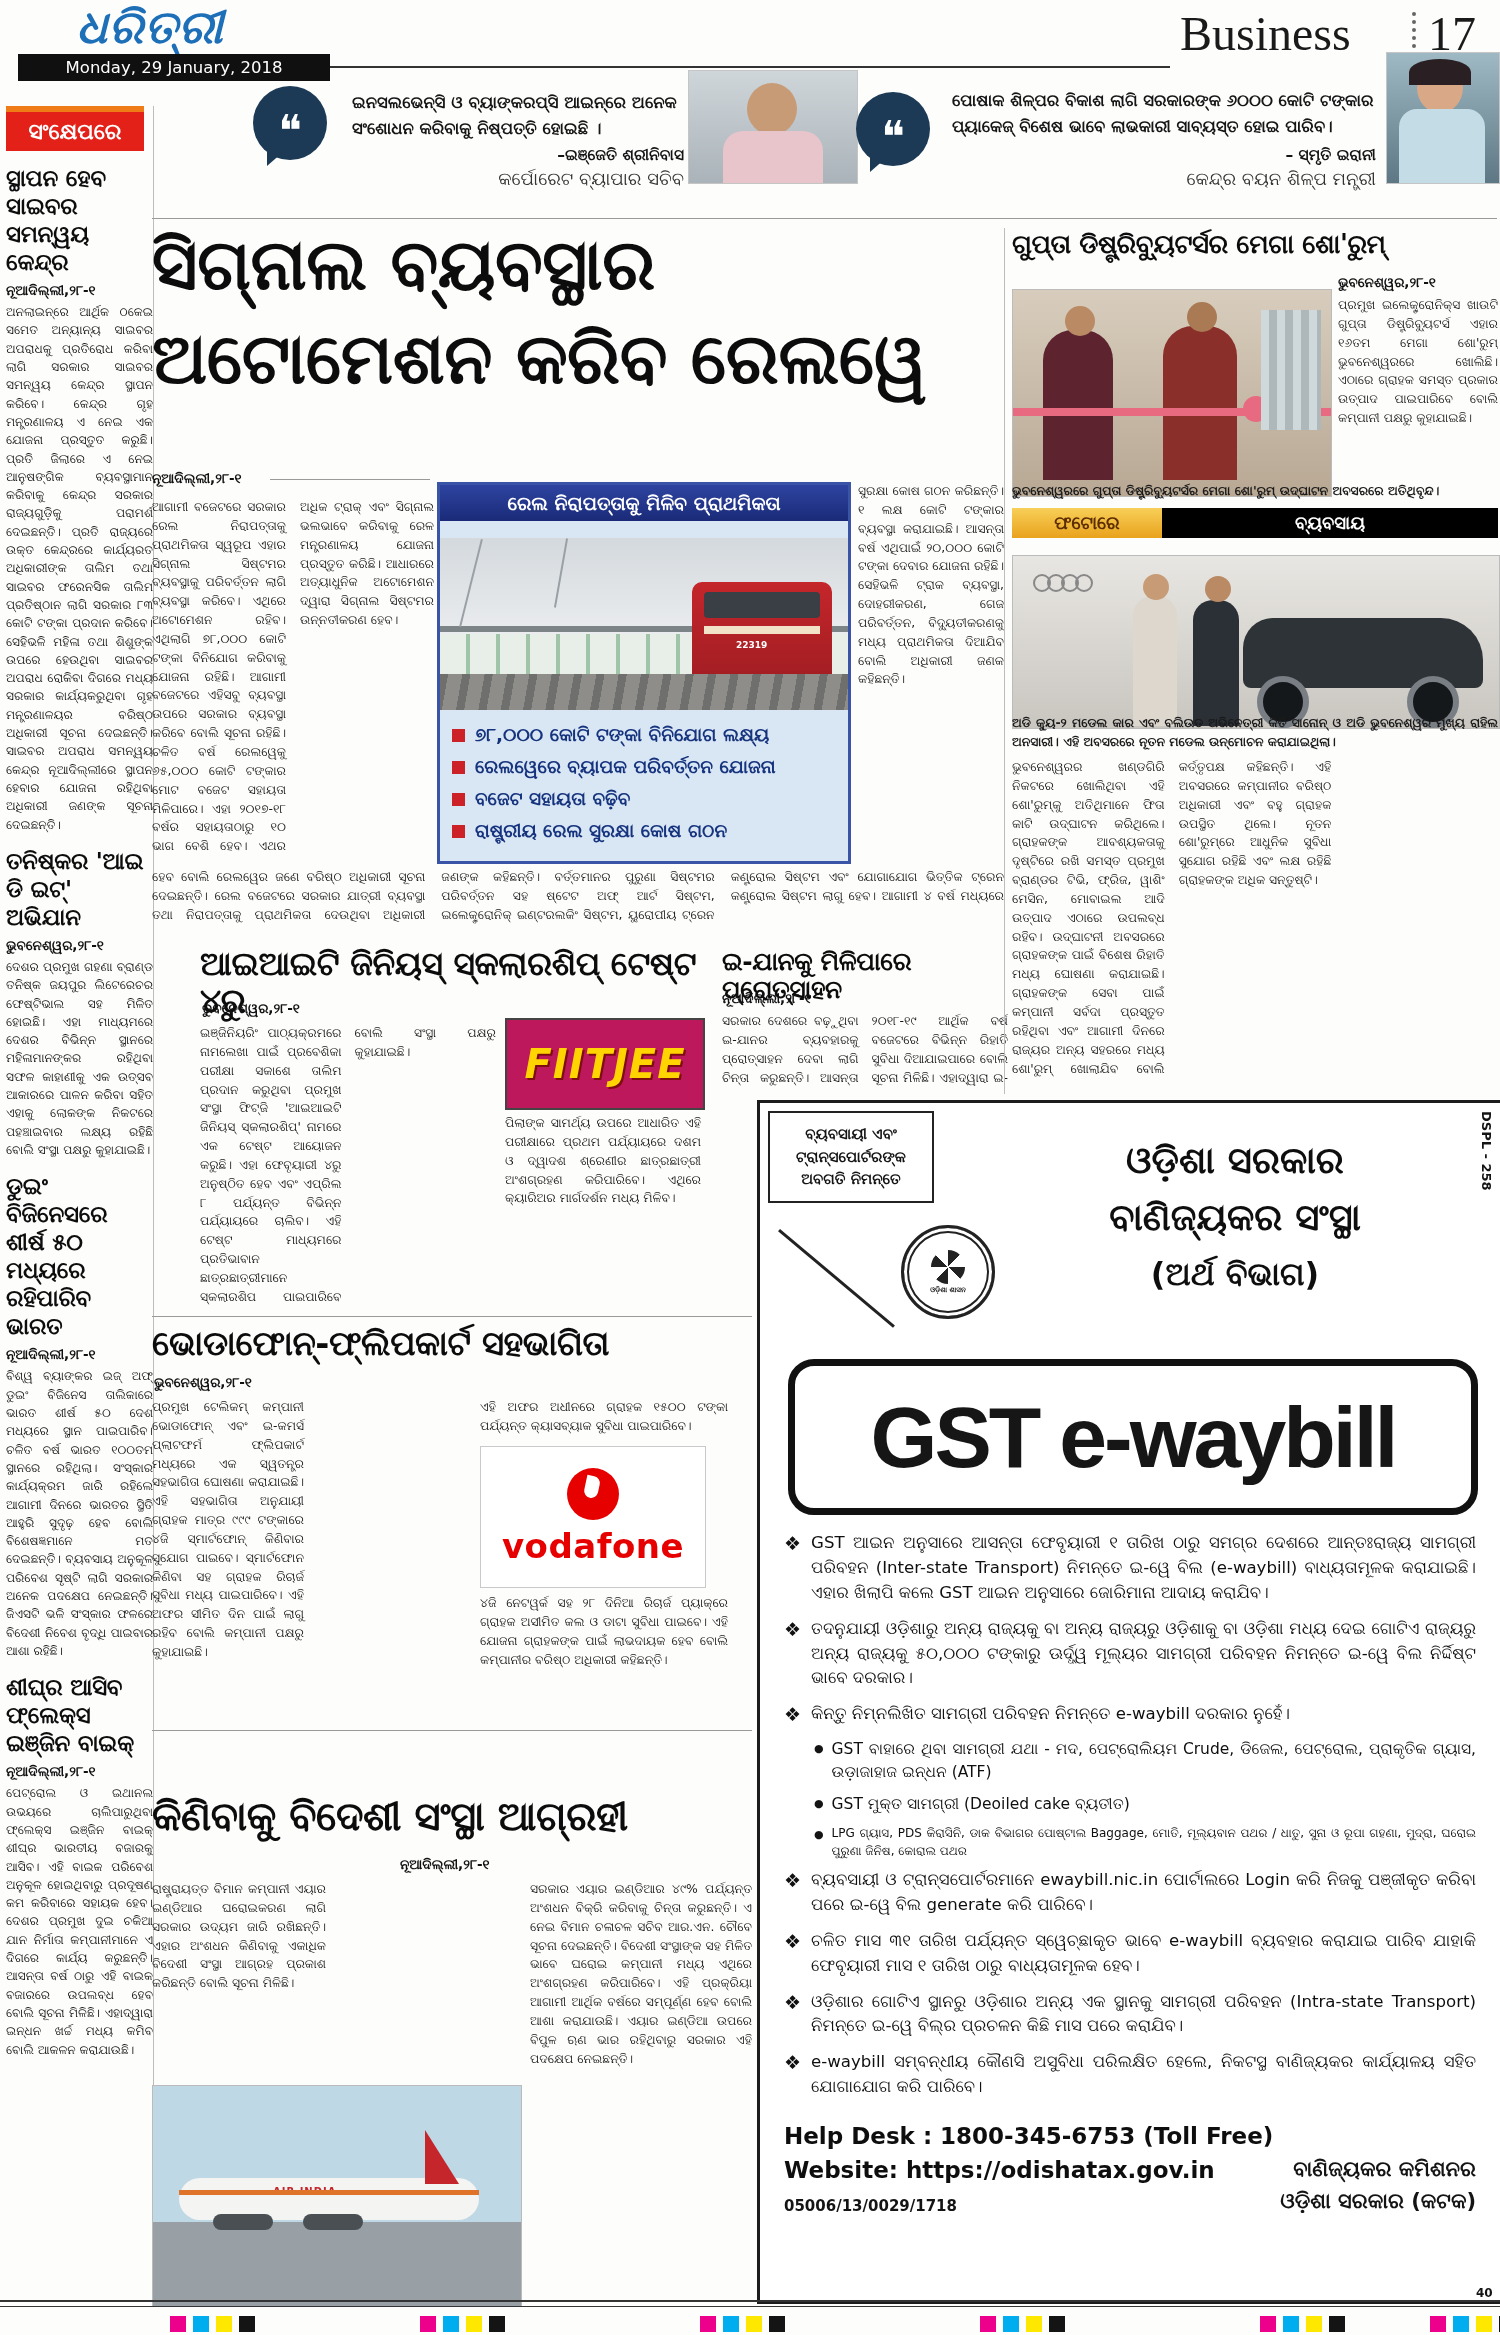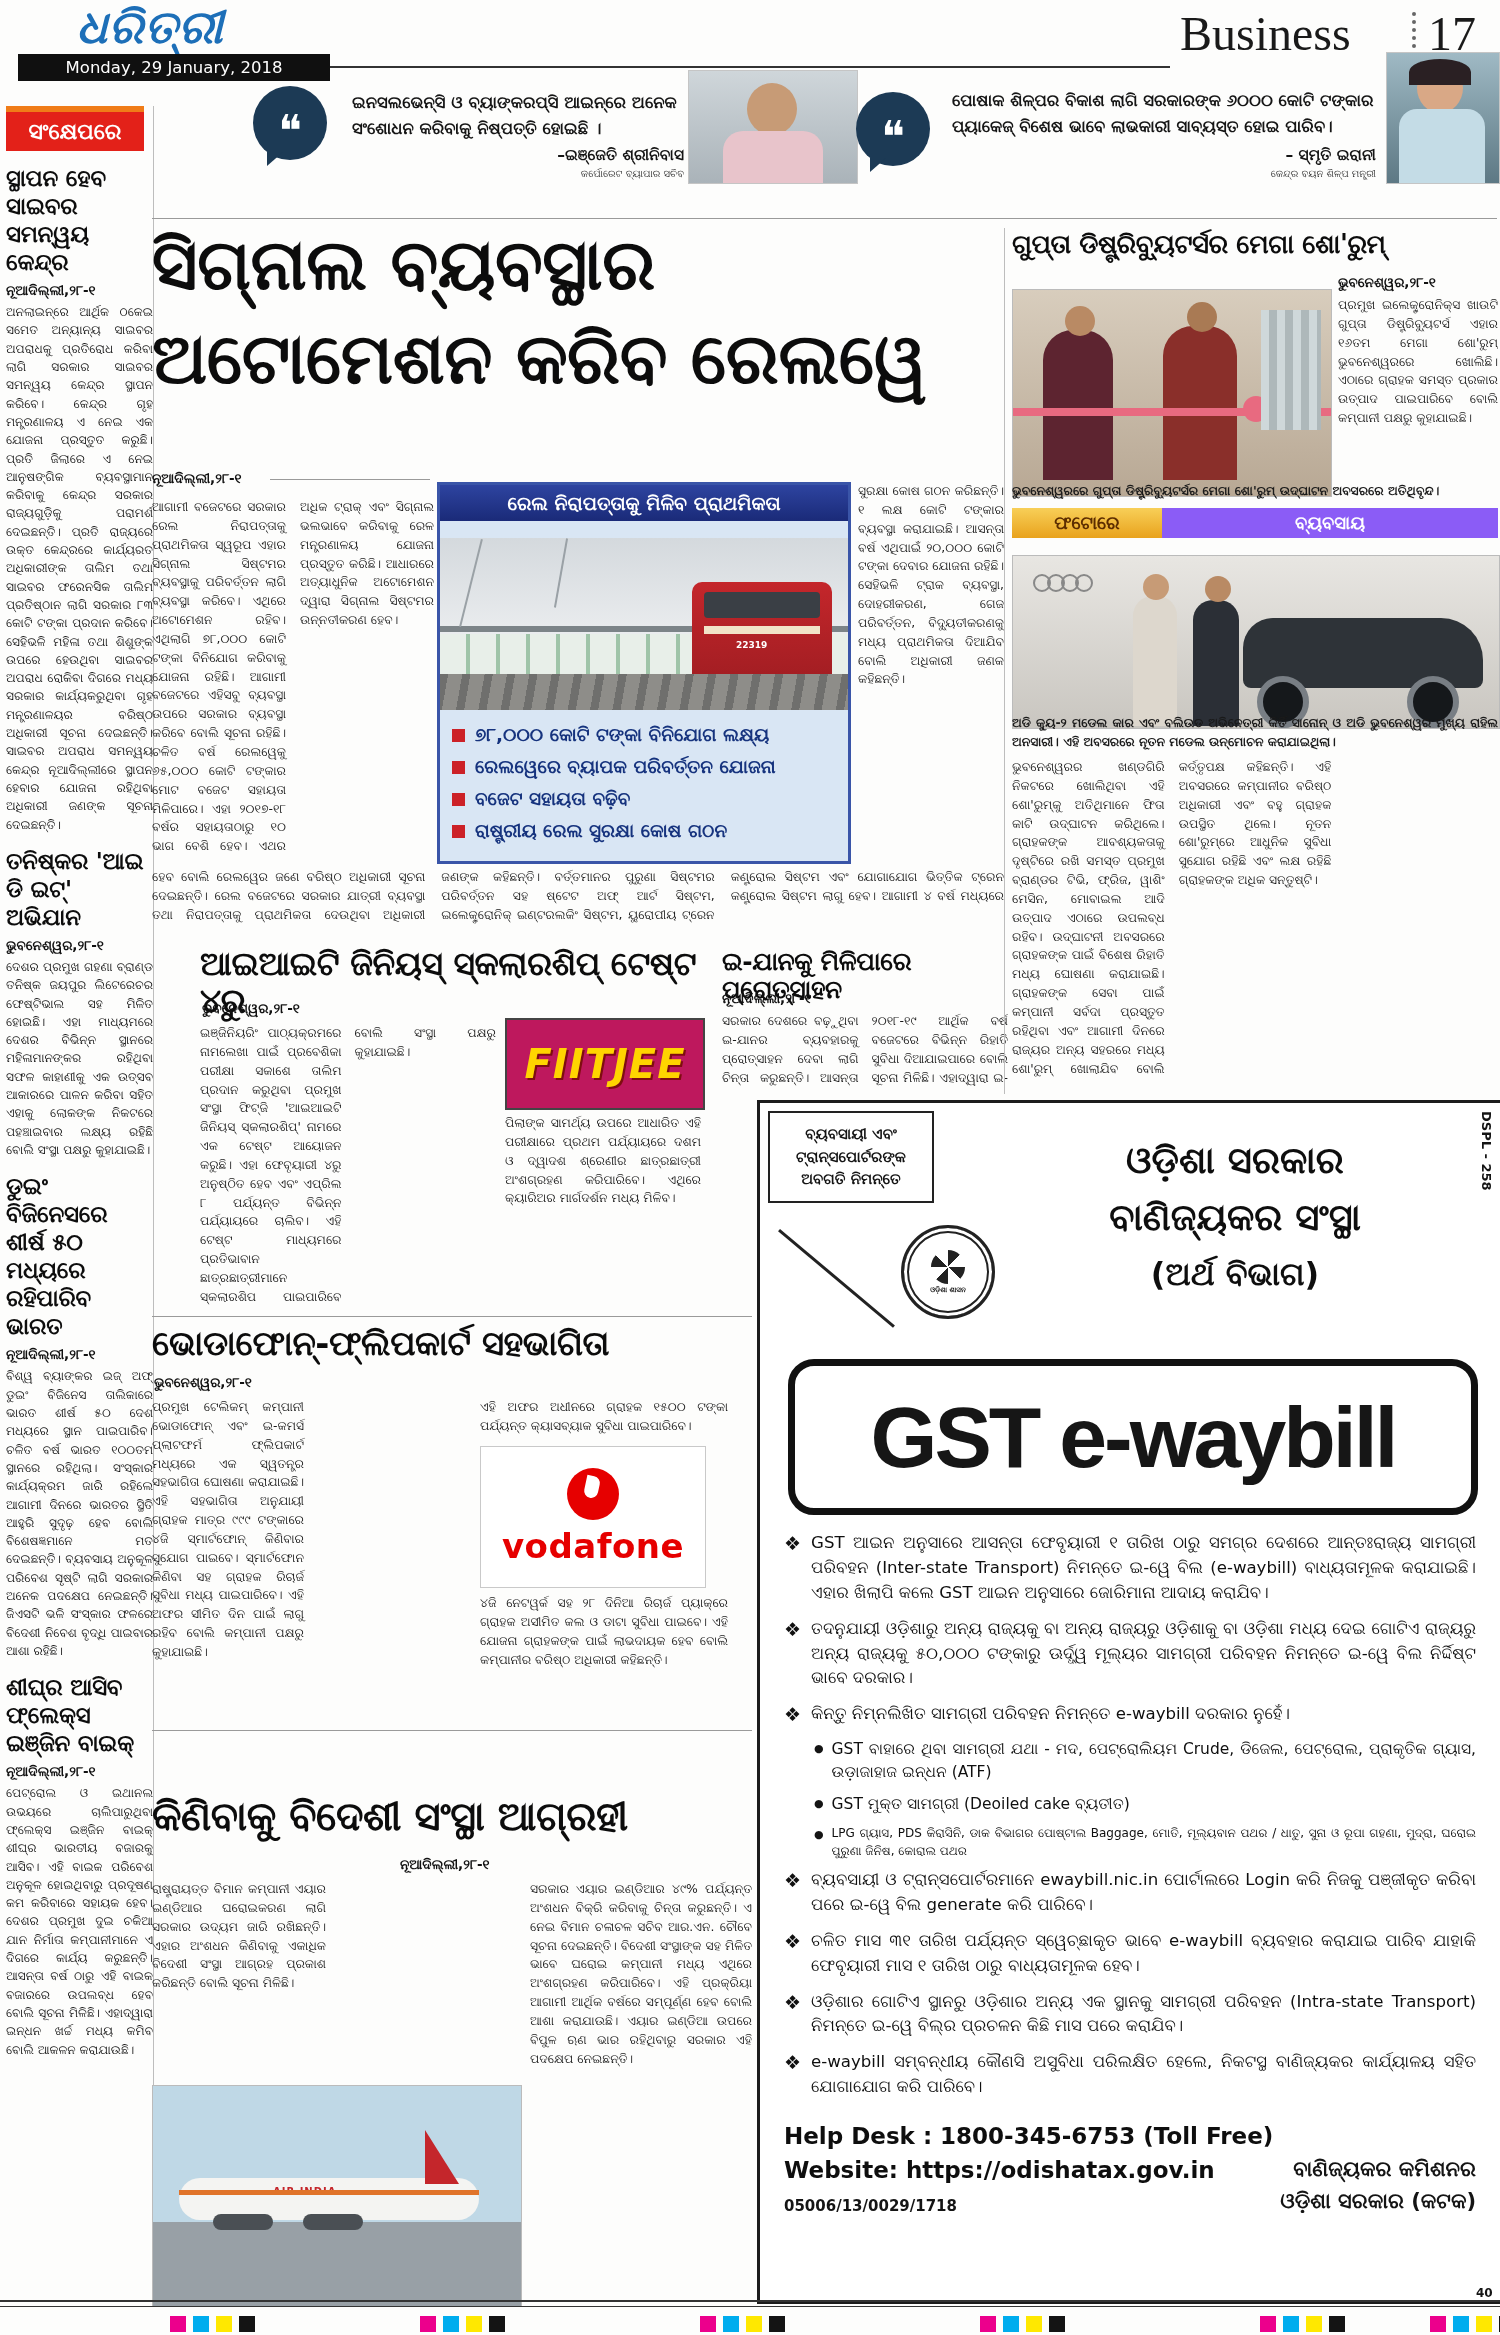--- a/index.html
+++ b/index.html
@@ -15,21 +15,21 @@
   .logo-sub{font-size:10px;letter-spacing:4px;color:#1d6fb8;font-weight:800;text-align:center;}
   .datebar{background:#101010;color:#fff;font-size:16.5px;text-align:center;line-height:27px;}
   .biz{font-family:"Liberation Serif",serif;font-size:48px;color:#1a1a1a;}
   .dotline{border-left:4px dotted #666;}
   
   .qicon{width:74px;height:74px;border-radius:50%;background:#1c3a55;color:#fff;text-align:center;
          font-size:44px;line-height:92px;font-family:"Liberation Serif",serif;}
   .qtail{width:0;height:0;border-left:16px solid #1c3a55;border-bottom:14px solid transparent;}
   .qtext{font-size:16.5px;font-weight:600;line-height:1.55;color:#151515;}
   .qattr{font-size:15.5px;font-weight:800;text-align:right;}
-  .qrole{font-size:10px;color:#333;text-align:right;}
+  .qrole{font-size:18px;color:#333;text-align:right;}
   .portrait{overflow:hidden;border:1px solid #c5c5c5;}
   
   #sidebar{left:0;top:106px;width:147px;height:2186px;padding-left:6px;border-right:1px solid #bdbdbd;overflow:hidden;}
   .brief-orange{height:6px;background:#f07c18;width:138px;}
   .brief-red{width:138px;background:#e32119;color:#fff;font-size:22px;font-weight:800;text-align:center;padding:7px 0;}
   .brief-h{font-size:23px;font-weight:800;line-height:1.22;margin:13px 0 6px;color:#0d0d0d;letter-spacing:-.3px;}
   .brief-body{font-size:12.2px;line-height:1.5;text-align:justify;margin-top:4px;}
   
   .infobox{border:3px solid #3a55a8;background:#d9e6f4;}
   .infobox-hd{background:linear-gradient(#2e44a0,#1a2a78);color:#fff;font-weight:800;font-size:19px;text-align:center;line-height:36px;}
@@ -42,21 +42,21 @@
   .fiitjee-box{background:#be185d;border:2px solid #444;display:flex;align-items:center;justify-content:center;}
   .fiitjee-tx{color:#ffd400;font-size:40px;font-weight:900;font-style:italic;letter-spacing:1px;
               text-shadow:2px 2px 0 #7e0d10;}
   
   .voda-box{background:#fff;border:1px solid #c9c9c9;display:flex;flex-direction:column;align-items:center;justify-content:center;gap:6px;}
   .voda-circle{width:52px;height:52px;border-radius:50%;background:#e60000;position:relative;}
   .voda-circle:after{content:"";position:absolute;left:18px;top:8px;width:14px;height:22px;background:#fff;border-radius:0 14px 14px 14px;transform:rotate(12deg);}
   .voda-word{color:#e60000;font-size:34px;font-weight:700;letter-spacing:.5px;}
   
   .tab-left{background:linear-gradient(#f8cf58,#e9a21d);color:#5c2d00;font-weight:800;font-size:18px;text-align:center;line-height:30px;}
-  .tab-right{background:#8b5cf6;color:#fff;font-weight:800;font-size:18px;text-align:center;line-height:30px;}
+  .tab-right{background:#000000;color:#fff;font-weight:800;font-size:18px;text-align:center;line-height:30px;}
   
   #gstad{left:757px;top:1100px;width:740px;height:1198px;border:3px solid #1c1c1c;background:#fff;}
   .gst-notice{border:2px solid #222;font-size:15px;font-weight:800;text-align:center;line-height:1.5;padding:10px 6px;}
   .gst-diag{width:150px;height:3px;background:#222;transform:rotate(40deg);transform-origin:left top;}
   .gst-org{text-align:center;font-weight:800;color:#0e0e0e;}
   .gst-titlebox{border:7px solid #111;border-radius:26px;display:flex;align-items:center;justify-content:center;}
   .gst-title{font-size:86px;font-weight:800;letter-spacing:-3px;color:#161616;font-family:"Liberation Sans",sans-serif;}
   .gst-bullet{display:flex;gap:10px;margin-bottom:11px;}
   .gst-bullet:before{content:"\2756";font-size:19px;line-height:1.3;flex:none;color:#111;}
   .gst-bt{font-size:16.6px;line-height:1.5;text-align:justify;color:#0f0f0f;font-weight:500;}

